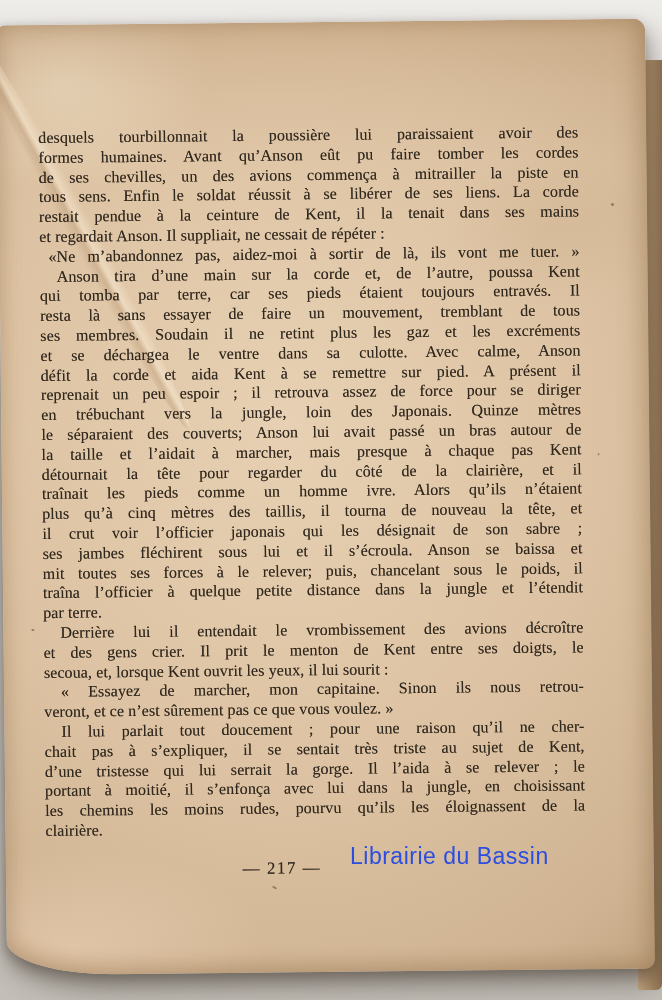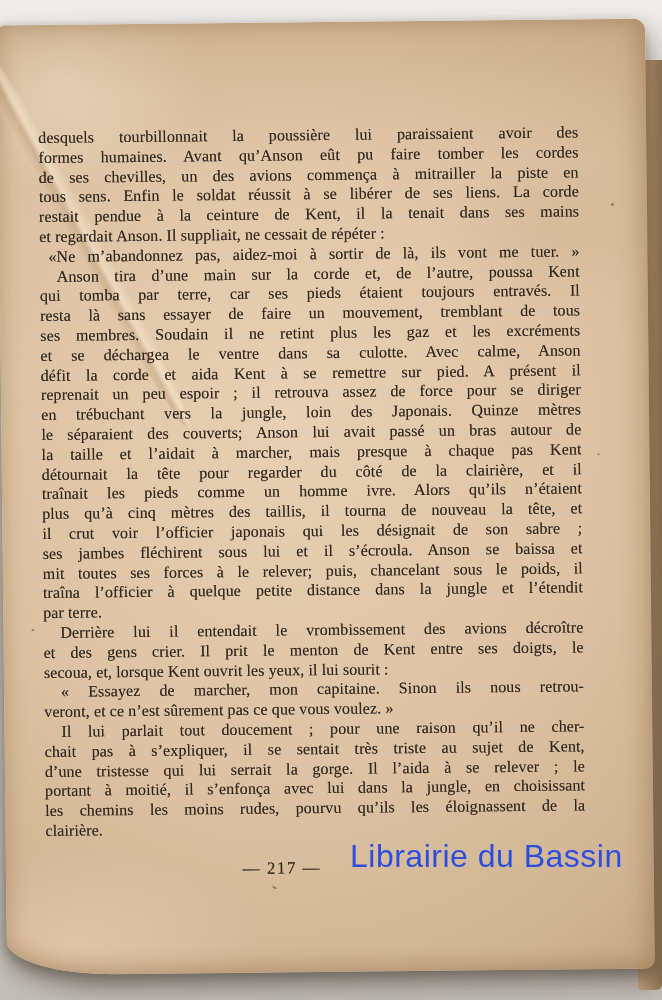--- a/index.html
+++ b/index.html
@@ -69,21 +69,21 @@
   .page-number{
     position:absolute;left:40px;top:836px;width:540px;
     transform:translateX(-34px);
     text-align:center;font-size:17px;letter-spacing:1.5px;color:var(--ink);
     text-shadow:0 0 0.5px rgba(48,39,29,0.55);
   }
 
   .watermark{
     position:absolute;left:350px;top:839px;
     font-family:"Liberation Sans","DejaVu Sans",sans-serif;
-    font-size:32px;line-height:34px;letter-spacing:0.5px;
+    font-size:23px;line-height:34px;letter-spacing:0.5px;
     color:#2b4de0;white-space:nowrap;
   }
 </style>
 </head>
 <body>
 
 <div class="stage">
 
   <div class="book-edge"></div>
 

